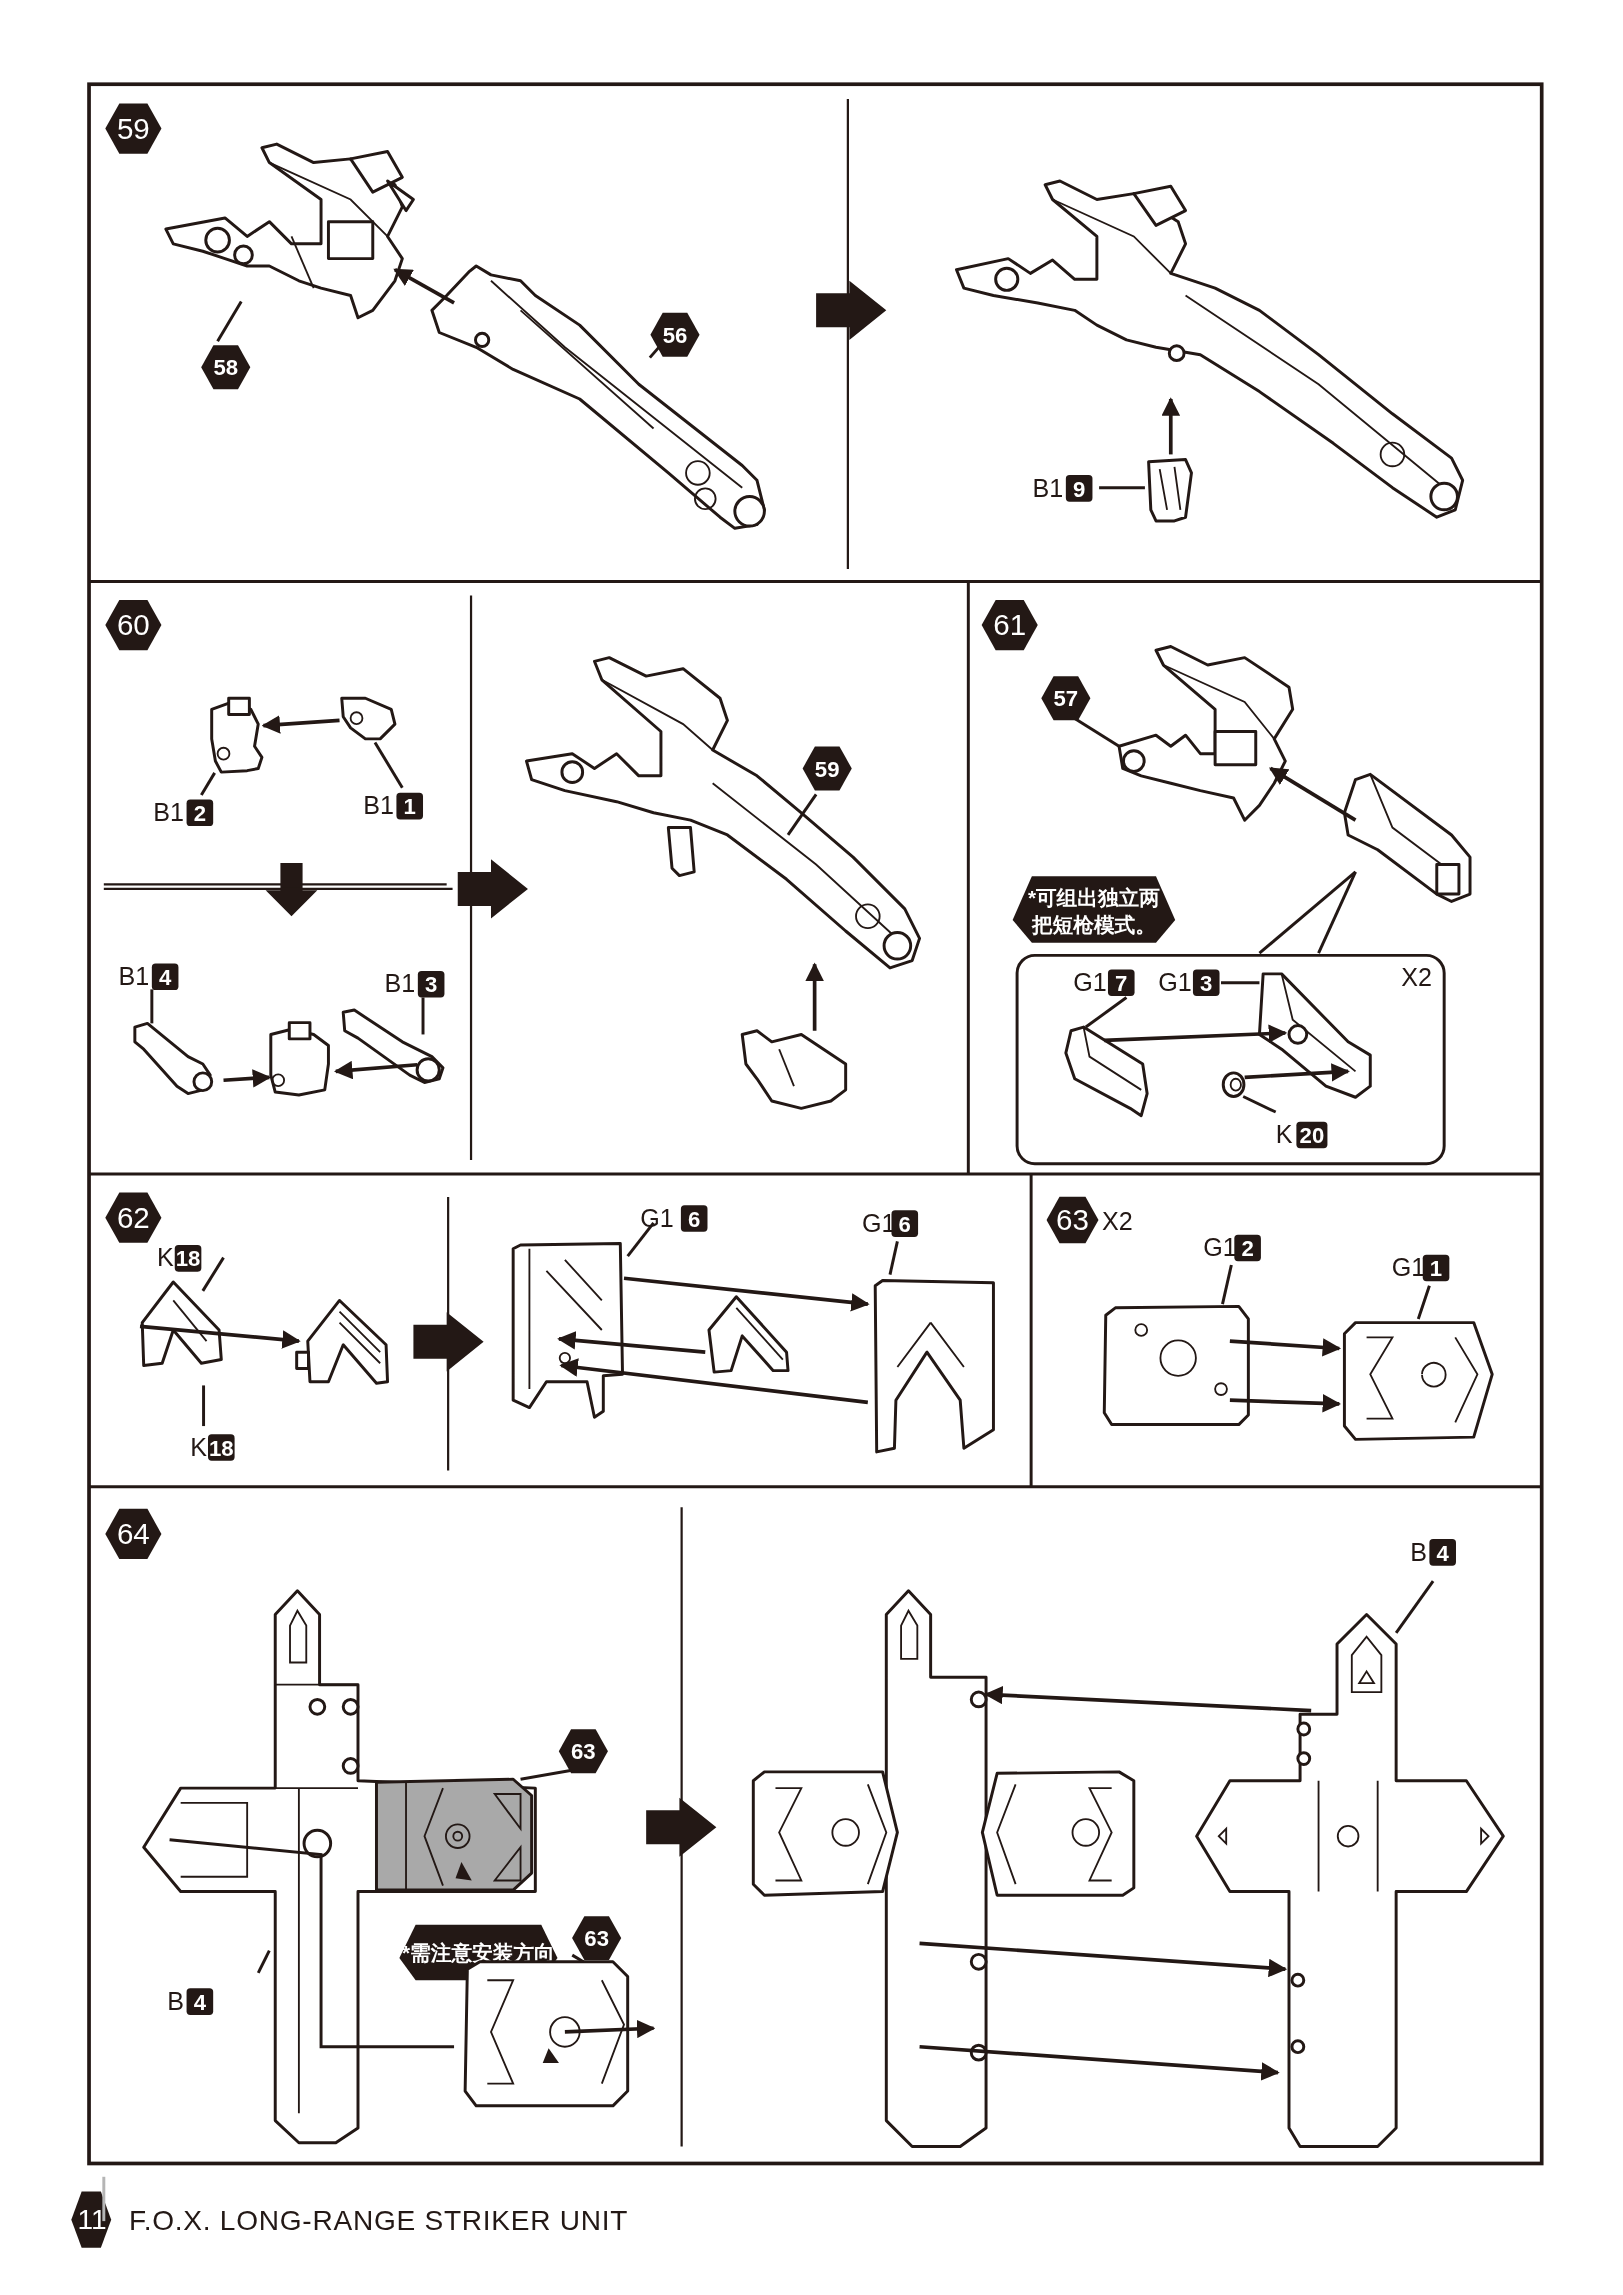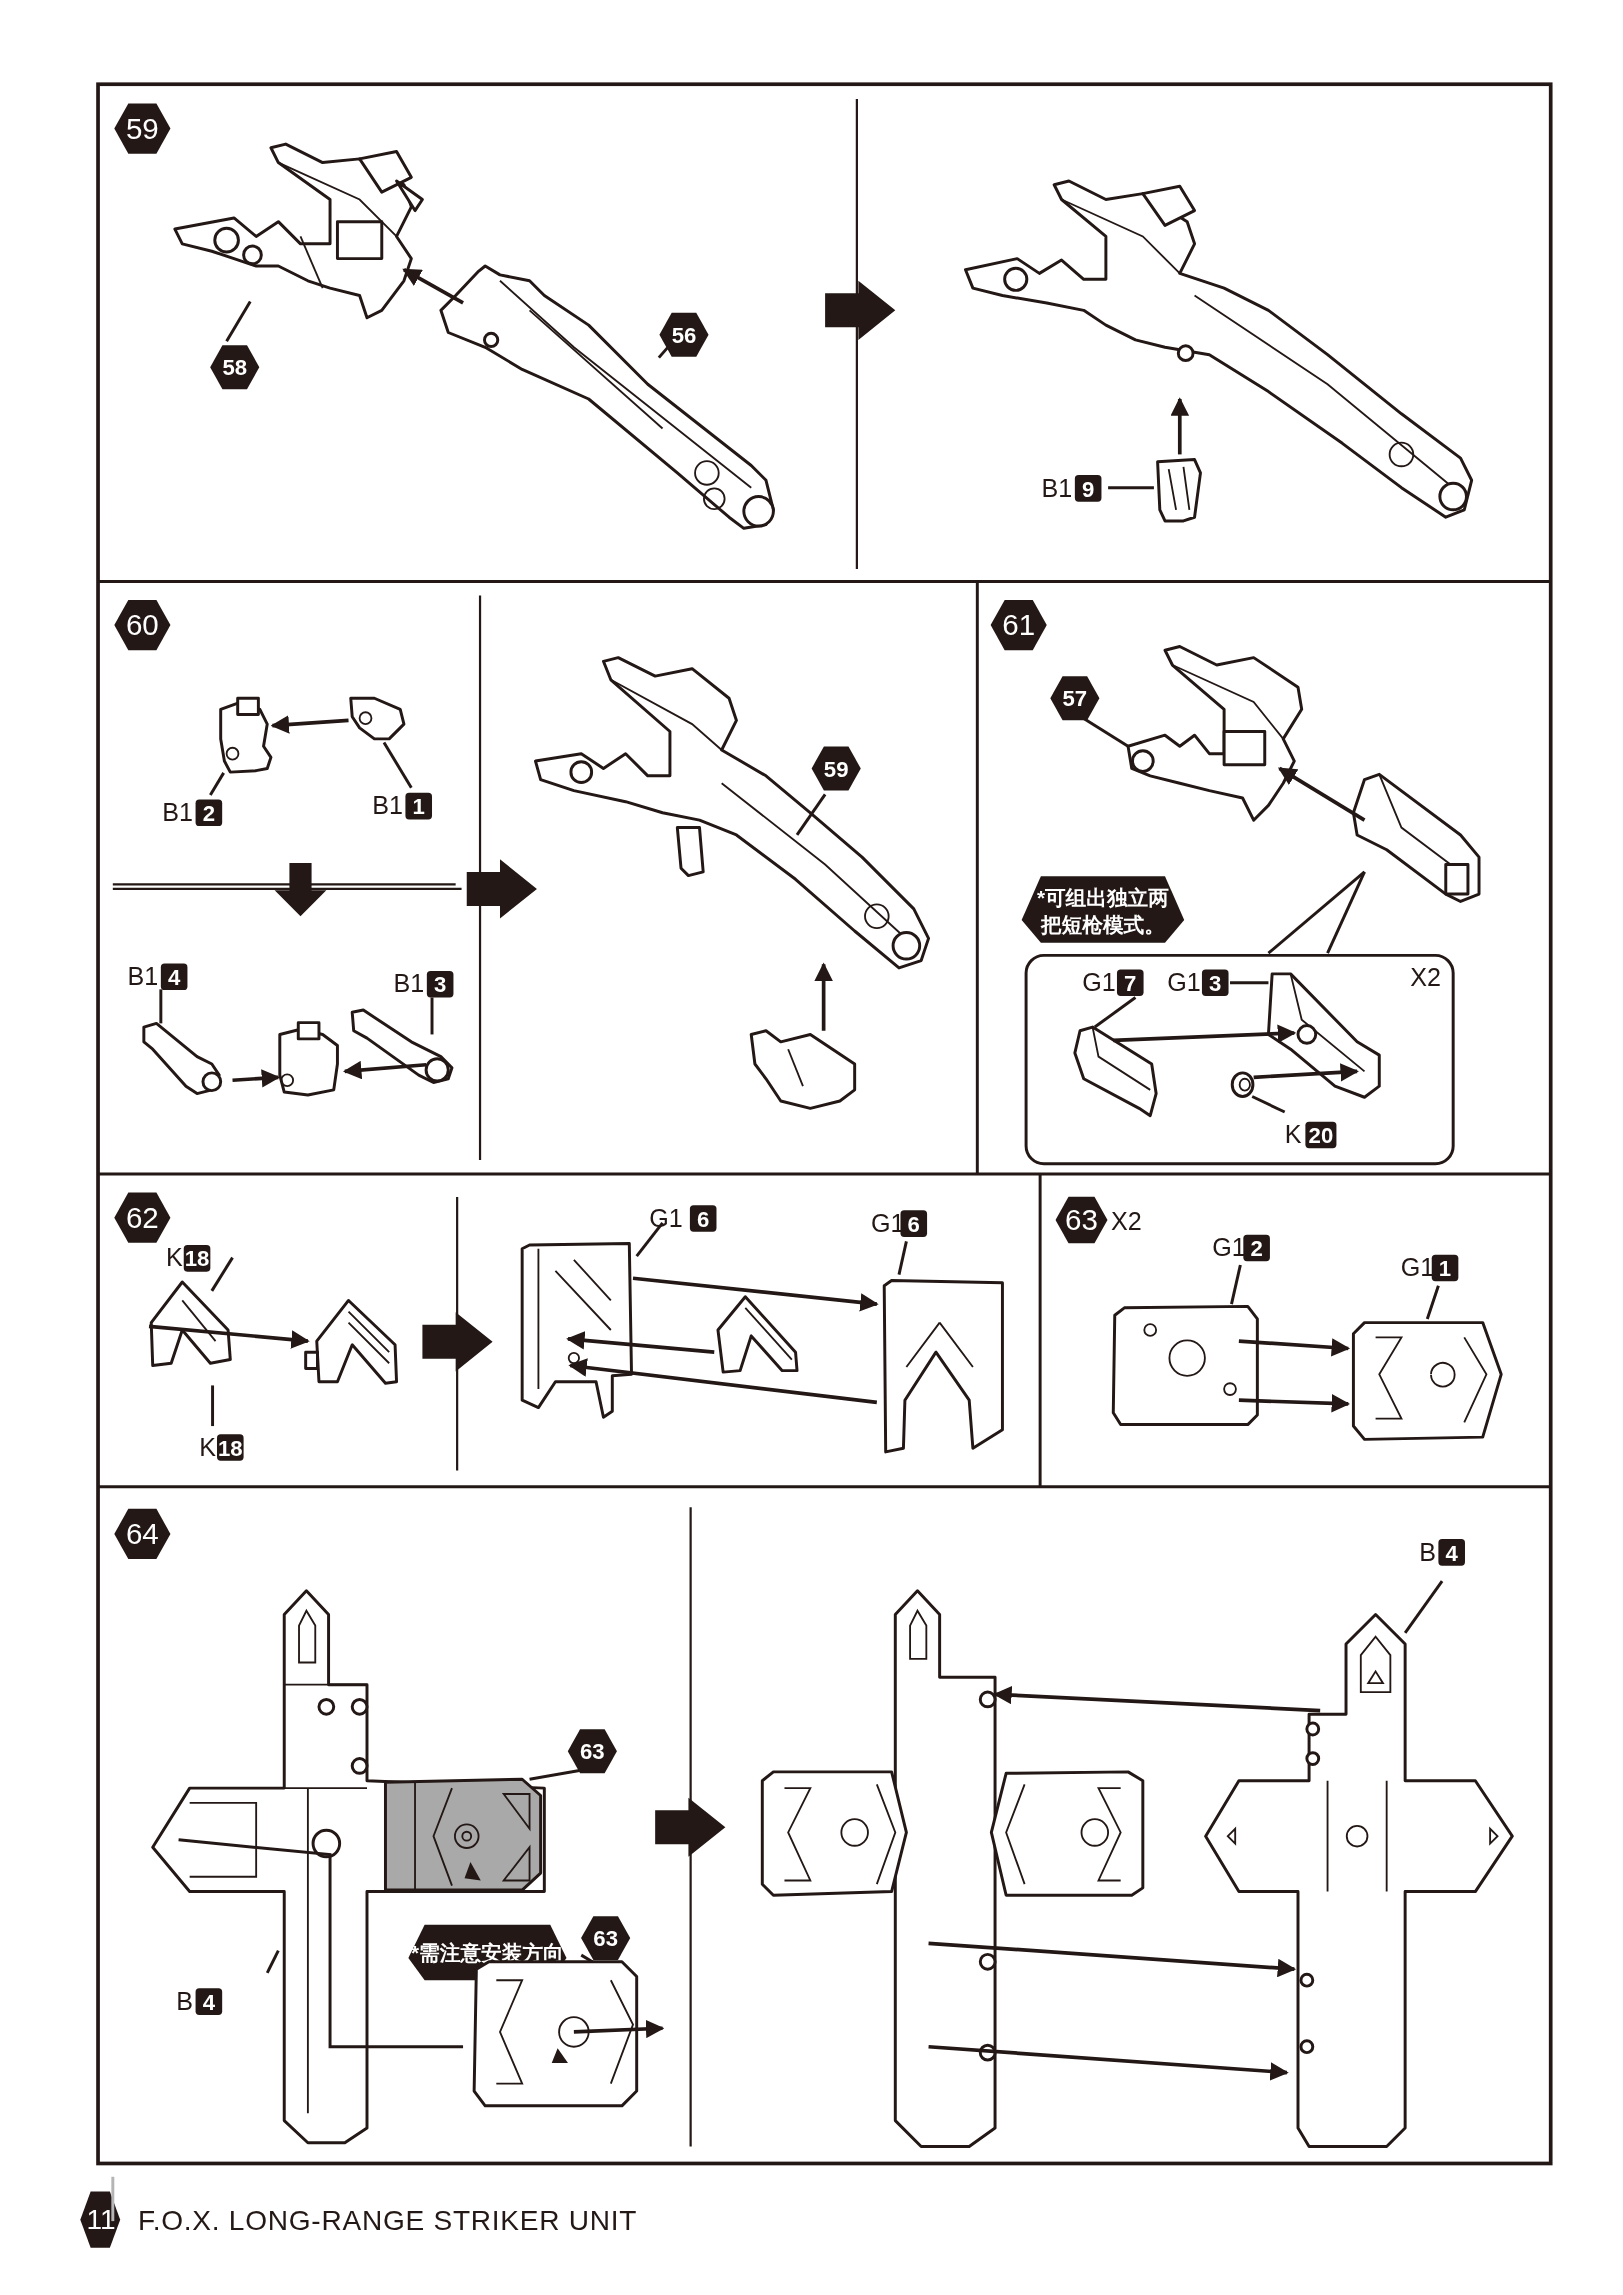--- a/index.html
+++ b/index.html
@@ -1,17 +1,17 @@
 <!DOCTYPE html>
 <html style="font-size:12px"><head>
 <meta charset="utf-8">
 <style>
   html, body { margin:0; padding:0; background:#ffffff; }
   body { width:1624px; height:2295px; position:relative; overflow:hidden; font-family:"Liberation Sans", sans-serif; color:#231815; }
-  #page { position:absolute; left:12px; top:0; width:1545px; height:2295px; }
+  #page { position:absolute; left:3px; top:0; width:1545px; height:2295px; }
   svg text { font-family:"Liberation Sans", sans-serif; }
   .lbl { font-size:34px; fill:#231815; }
   .badge-txt { font-size:30px; fill:#ffffff; font-weight:bold; }
   .step-txt { font-size:40px; fill:#ffffff; }
   .note-txt { font-size:28px; fill:#ffffff; font-weight:bold; }
   .ol { fill:#ffffff; stroke:#231815; stroke-width:4; stroke-linejoin:round; }
   .ol2 { fill:none; stroke:#231815; stroke-width:2.5; }
   .gray { fill:#a9a9a9; stroke:#231815; stroke-width:4; stroke-linejoin:round; }
   .line { stroke:#231815; stroke-width:4; fill:none; }
   .arrow { stroke:#231815; stroke-width:5; fill:none; }

